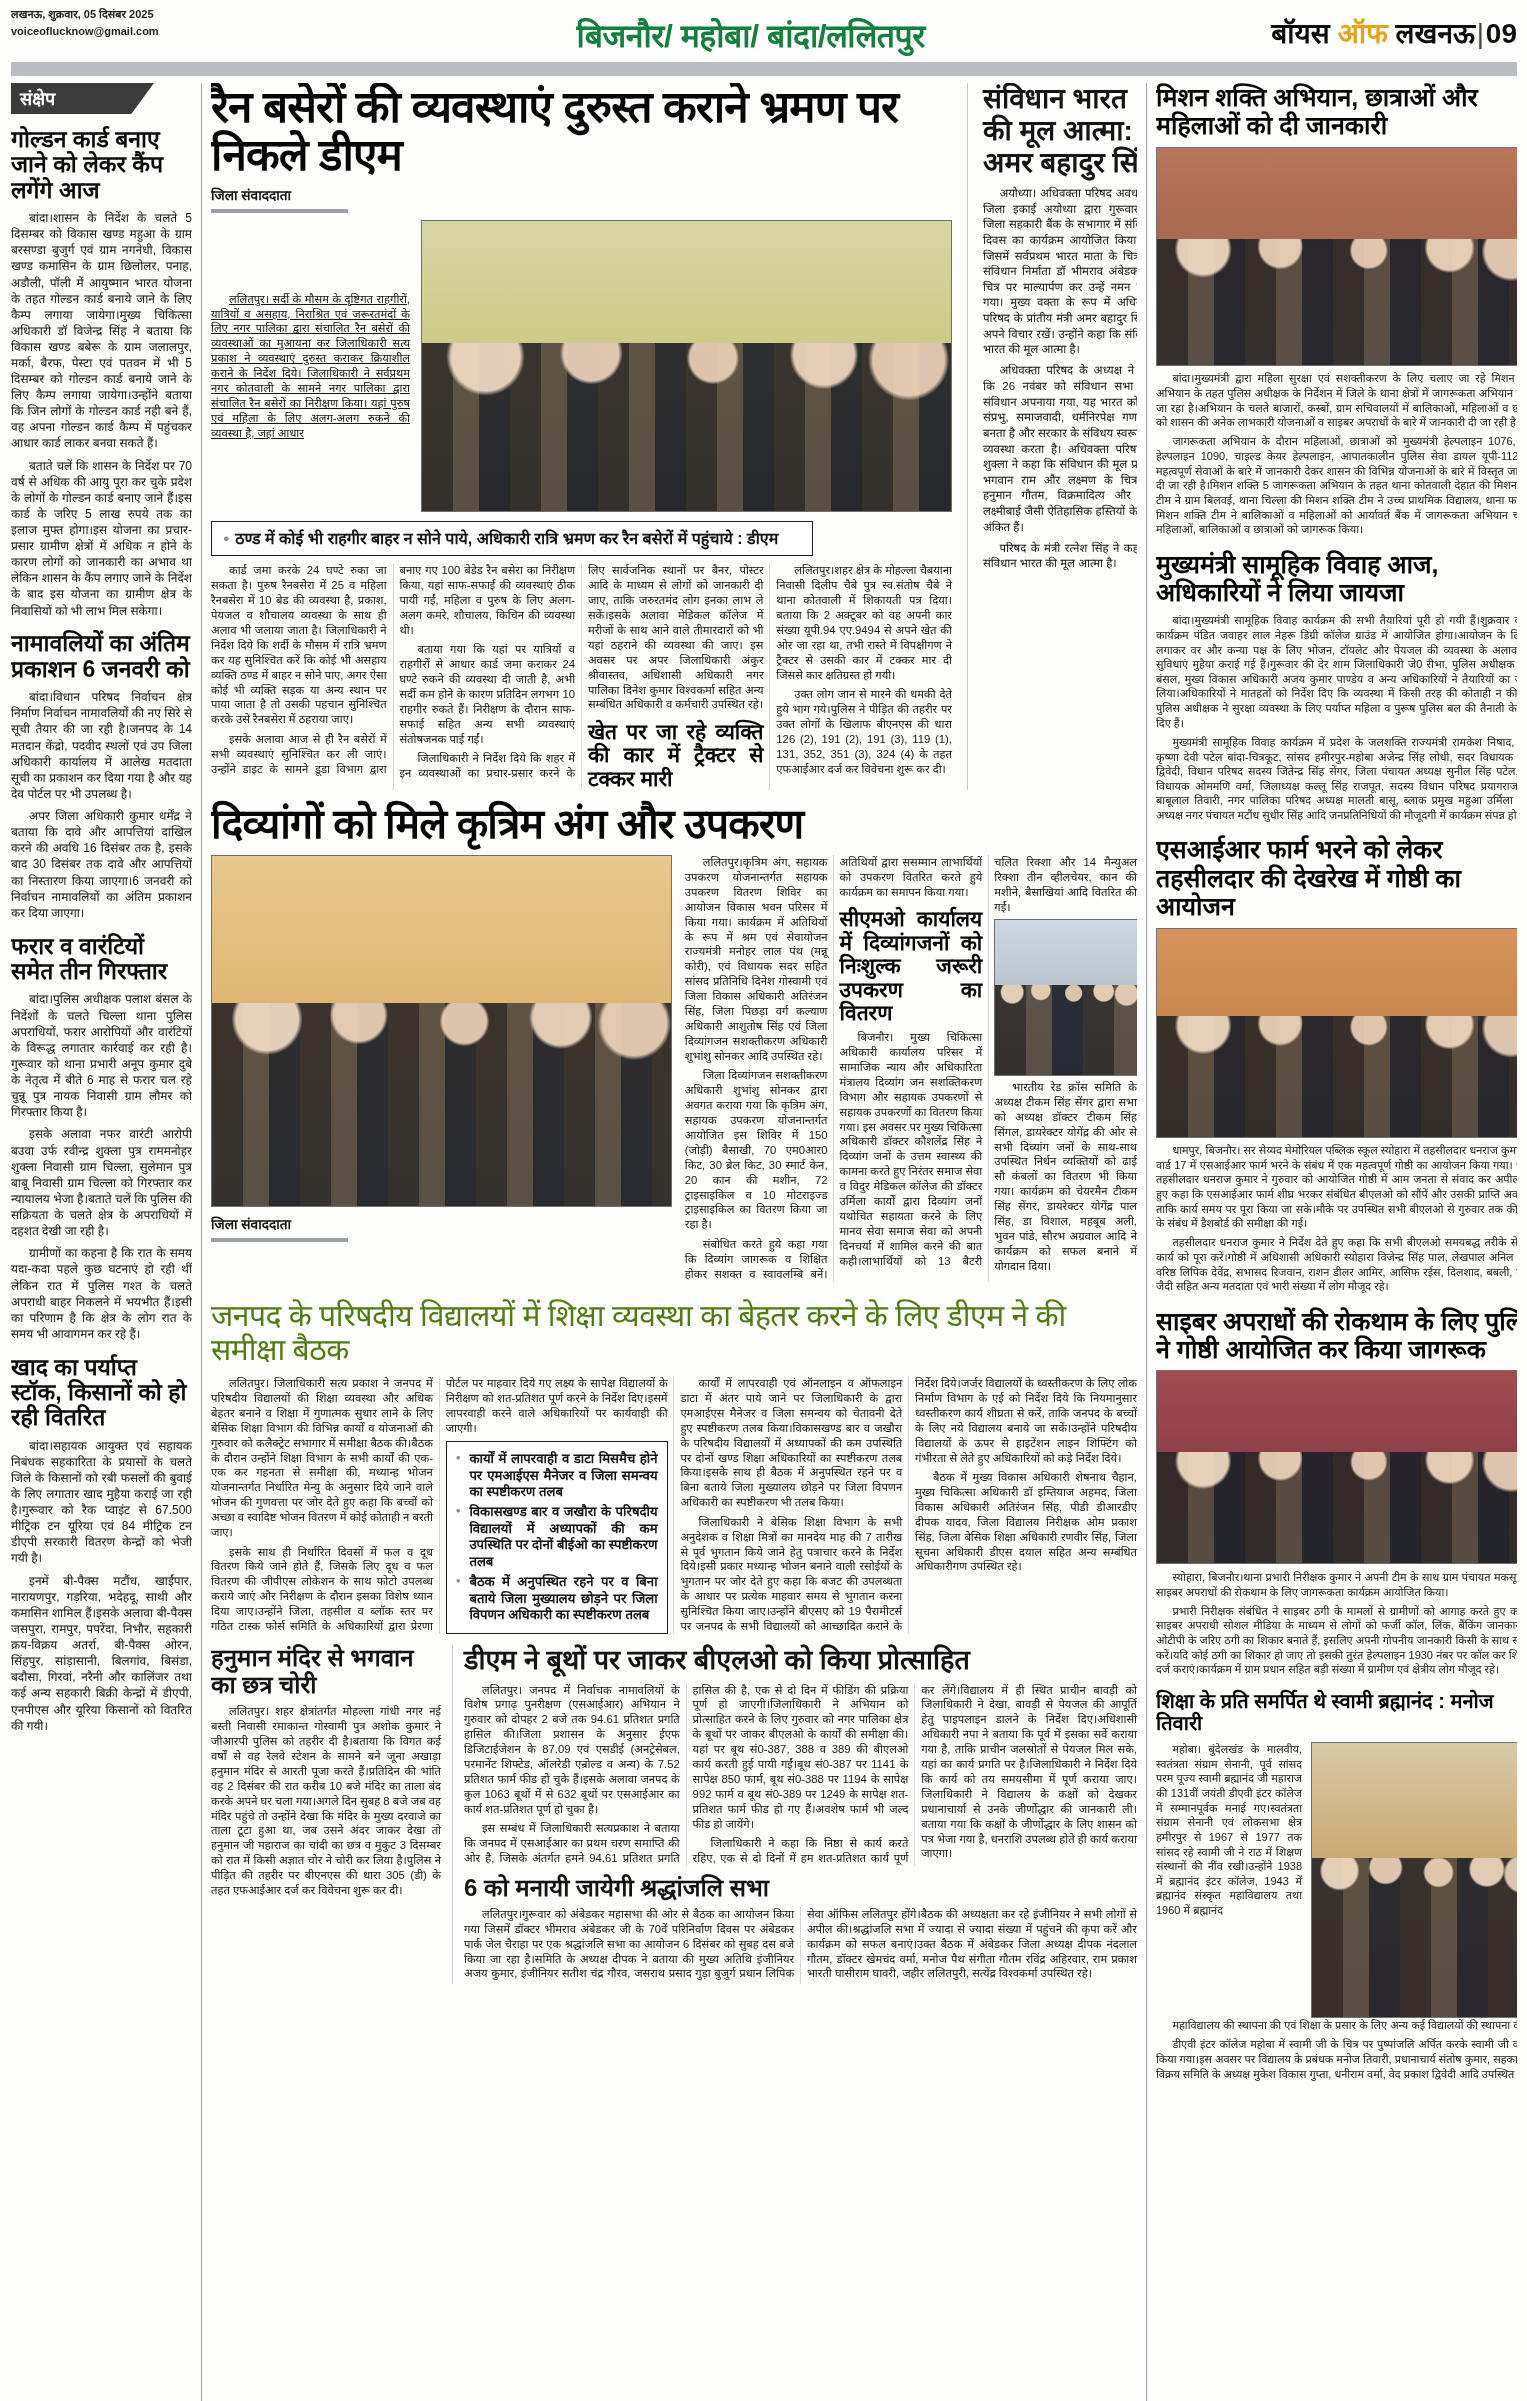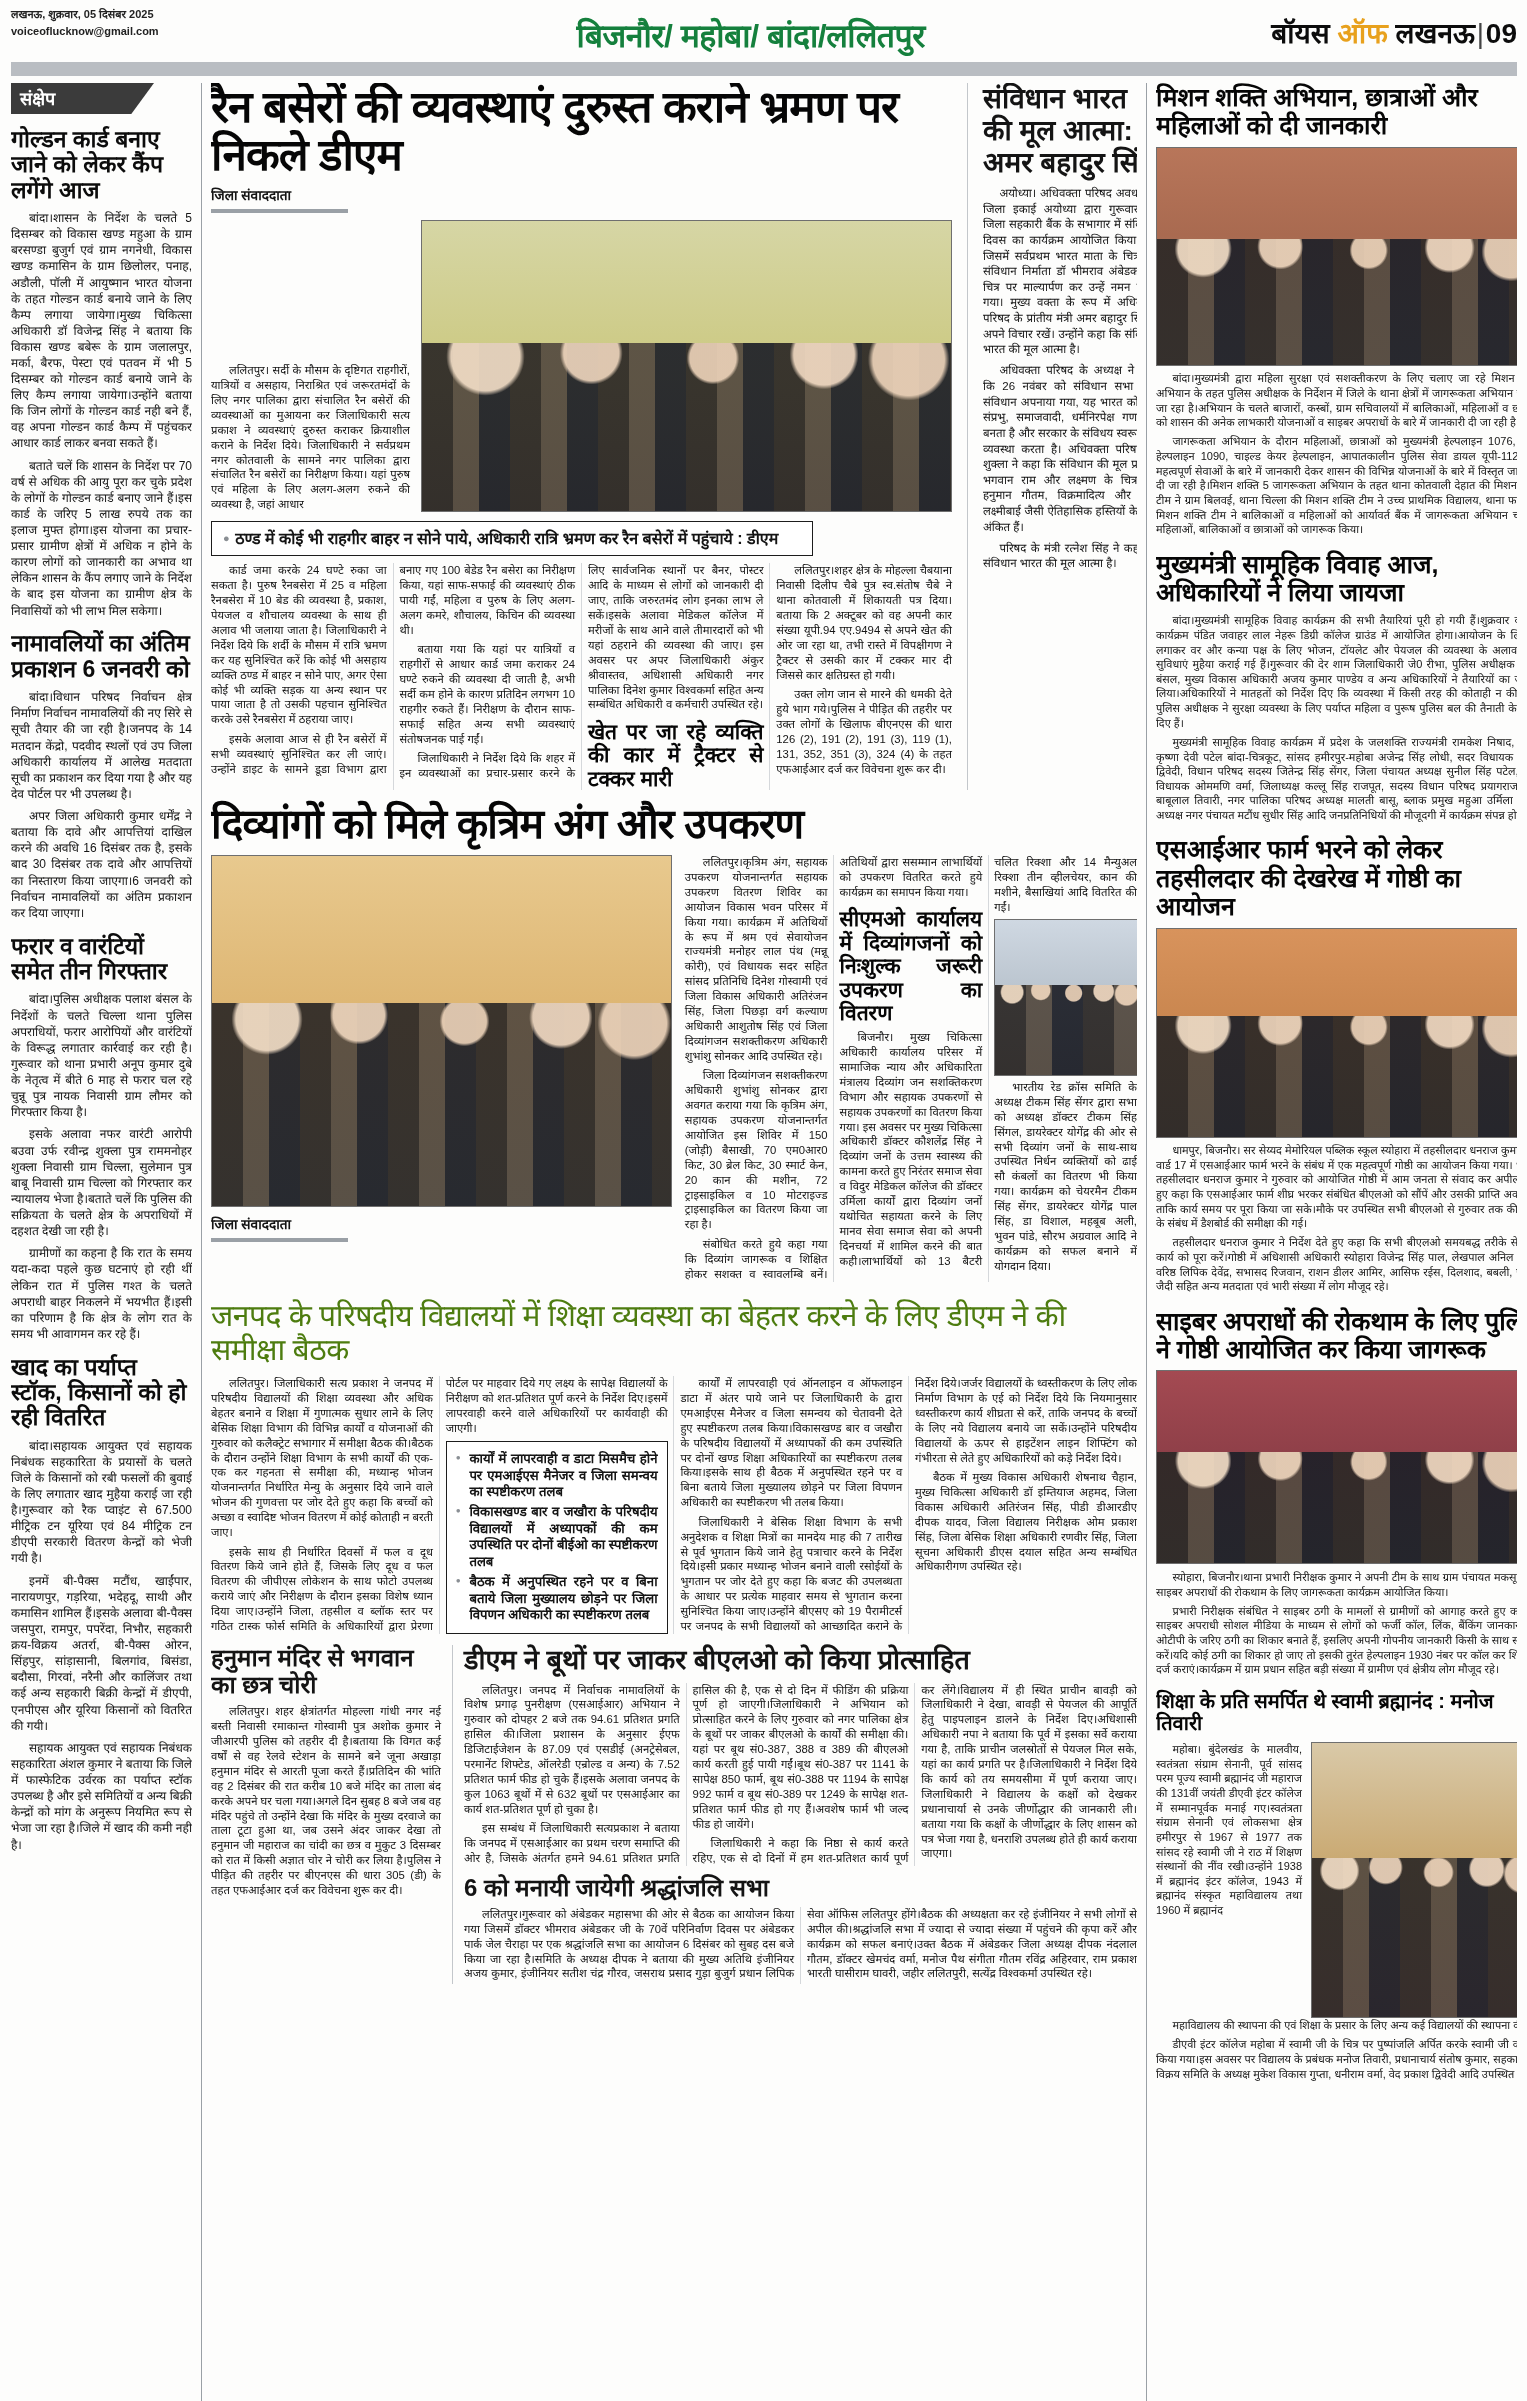--- a/index.html
+++ b/index.html
@@ -25,21 +25,21 @@
   .sankshep{background:#3b3b3b;color:#fff;font-weight:800;font-size:18px;
     padding:2.7px 24px 4.6px 9px;width:110px;clip-path:polygon(0 0,100% 0,84% 100%,0 100%);}
   .brief h3{font-size:23px;line-height:1.1;margin:12.8px 0 7.3px 0;font-weight:800;color:#0c0c0c;}
   .brief p{font-size:12px;line-height:1.34;text-align:justify;margin:0 0 6.4px 0;text-indent:18px;}
   
   .center{width:926px;flex:none;display:flex;flex-direction:column;overflow:hidden;}
   .band-a{display:flex;gap:15px;}
   .rain{width:741px;flex:none;}
   .rain h1{font-size:44px;line-height:1.08;margin:0 0 7.3px 0;font-weight:800;letter-spacing:-0.9px;color:#060606;}
   .byline{font-weight:700;font-size:13.7px;width:137px;border-bottom:4.6px solid #9aa0a6;padding-bottom:4.6px;margin:1.8px 0 7.3px 0;}
-  .rain-top{display:flex;gap:11px;align-items:flex-end;}
+  .rain-top{display:flex;gap:11px;align-items:center;text-decoration:underline;}
   .rain-lead{width:199px;flex:none;font-size:11.3px;line-height:1.32;text-align:justify;}
   .rain-lead p{margin:0;text-indent:18px;}
   .rain-cols{column-count:4;column-gap:12.8px;column-rule:0.9px solid #d5d8db;
     font-size:11.3px;line-height:1.32;text-align:justify;margin-top:7.3px;}
   .rain-cols p,.cols p{margin:0 0 4.6px 0;text-indent:18px;}
   .bullet-box{border:1.8px solid #1c1c1c;padding:6.4px 11px;margin:9px 0 1.8px 0;
     font-weight:800;font-size:16px;line-height:1.25;width:602px;box-sizing:border-box;background:#fff;}
   .bullet-box .dot{color:#8a8f94;font-size:11px;vertical-align:1.8px;margin-right:5.5px;}
   .subhead{font-size:21px;font-weight:800;line-height:1.12;margin:7.3px 0 5.5px 0;break-inside:avoid;text-indent:0;color:#060606;}
   .sanvidhan{width:175px;flex:none;}
@@ -137,21 +137,20 @@
         <h3>फरार व वारंटियों समेत तीन गिरफ्तार</h3>
         <p>बांदा।पुलिस अधीक्षक पलाश बंसल के निर्देशों के चलते चिल्ला थाना पुलिस अपराधियों, फरार आरोपियों और वारंटियों के विरूद्ध लगातार कार्रवाई कर रही है।गुरूवार को थाना प्रभारी अनूप कुमार दुबे के नेतृत्व में बीते 6 माह से फरार चल रहे चुन्नू पुत्र नायक निवासी ग्राम लौमर को गिरफ्तार किया है।</p>
         <p>इसके अलावा नफर वारंटी आरोपी बउवा उर्फ रवीन्द्र शुक्ला पुत्र राममनोहर शुक्ला निवासी ग्राम चिल्ला, सुलेमान पुत्र बाबू निवासी ग्राम चिल्ला को गिरफ्तार कर न्यायालय भेजा है।बताते चलें कि पुलिस की सक्रियता के चलते क्षेत्र के अपराधियों में दहशत देखी जा रही है।</p>
         <p>ग्रामीणों का कहना है कि रात के समय यदा-कदा पहले कुछ घटनाएं हो रही थीं लेकिन रात में पुलिस गश्त के चलते अपराधी बाहर निकलने में भयभीत हैं।इसी का परिणाम है कि क्षेत्र के लोग रात के समय भी आवागमन कर रहे हैं।</p>
       </article>
 
       <article class="brief">
         <h3>खाद का पर्याप्त स्टॉक, किसानों को हो रही वितरित</h3>
         <p>बांदा।सहायक आयुक्त एवं सहायक निबंधक सहकारिता के प्रयासों के चलते जिले के किसानों को रबी फसलों की बुवाई के लिए लगातार खाद मुहैया कराई जा रही है।गुरूवार को रैक प्वाइंट से 67.500 मीट्रिक टन यूरिया एवं 84 मीट्रिक टन डीएपी सरकारी वितरण केन्द्रों को भेजी गयी है।</p>
         <p>इनमें बी-पैक्स मटौंध, खाईंपार, नारायणपुर, गड़रिया, भदेहदू, साथी और कमासिन शामिल हैं।इसके अलावा बी-पैक्स जसपुरा, रामपुर, पपरेंदा, निभौर, सहकारी क्रय-विक्रय अतर्रा, बी-पैक्स ओरन, सिंहपुर, सांड़ासानी, बिलगांव, बिसंडा, बदौसा, गिरवां, नरैनी और कालिंजर तथा कई अन्य सहकारी बिक्री केन्द्रों में डीएपी, एनपीएस और यूरिया किसानों को वितरित की गयी।</p>
-        <p>सहायक आयुक्त एवं सहायक निबंधक सहकारिता अंशल कुमार ने बताया कि जिले में फास्फेटिक उर्वरक का पर्याप्त स्टॉक उपलब्ध है और इसे समितियों व अन्य बिक्री केन्द्रों को मांग के अनुरूप नियमित रूप से भेजा जा रहा है।जिले में खाद की कमी नही है।</p>
       </article>
     </aside>
 
     <div class="vr"></div>
 
     <section class="center">
 
       <div class="band-a">
         <article class="rain">
           <h1>रैन बसेरों की व्यवस्थाएं दुरुस्त कराने भ्रमण पर निकले डीएम</h1>

